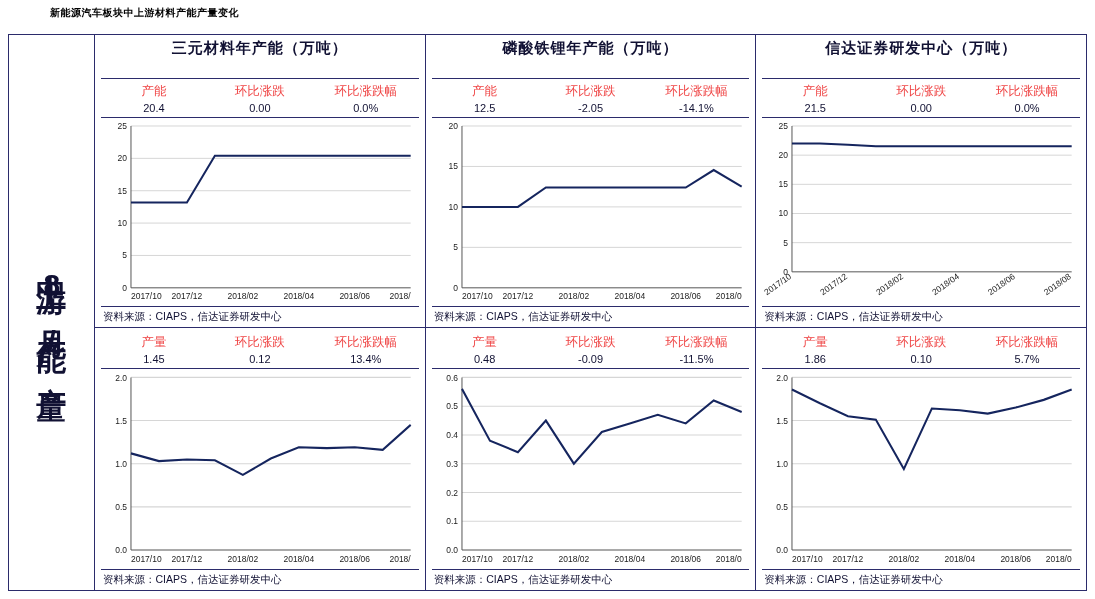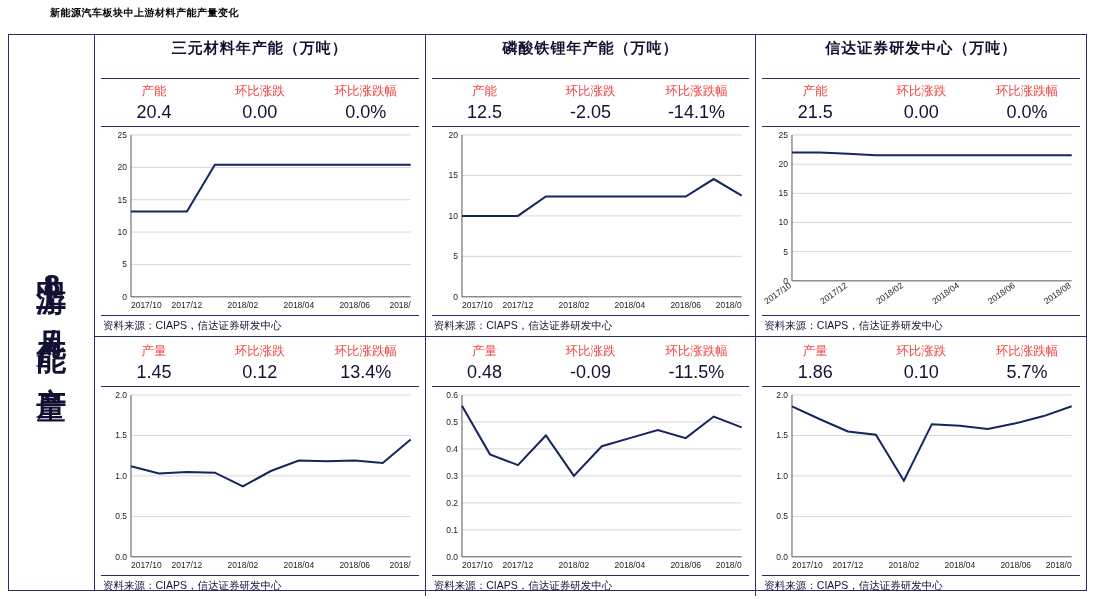--- a/index.html
+++ b/index.html
@@ -60,21 +60,21 @@
     letter-spacing:1px;
     font-family:Liberation Serif, serif;
   }
   .kpi{
     display:flex;
     border-bottom:1px solid #2b2b6b;
     padding:2px 0 3px 0;
   }
   .kpi-col{flex:1;text-align:center;}
   .kpi-label{font-size:12.5px;color:#ef4444;}
-  .kpi-value{font-size:18px;color:#111133;margin-top:2px;}
+  .kpi-value{font-size:11px;color:#111133;margin-top:2px;}
   .chart-wrap{
     flex:1;
     position:relative;
     margin-top:2px;
   }
   .chart-wrap svg{display:block;width:100%;height:100%;}
   .source{
     border-top:1px solid #2b2b6b;
     font-size:10.5px;color:#111133;
     padding:3px 0 1px 2px;

